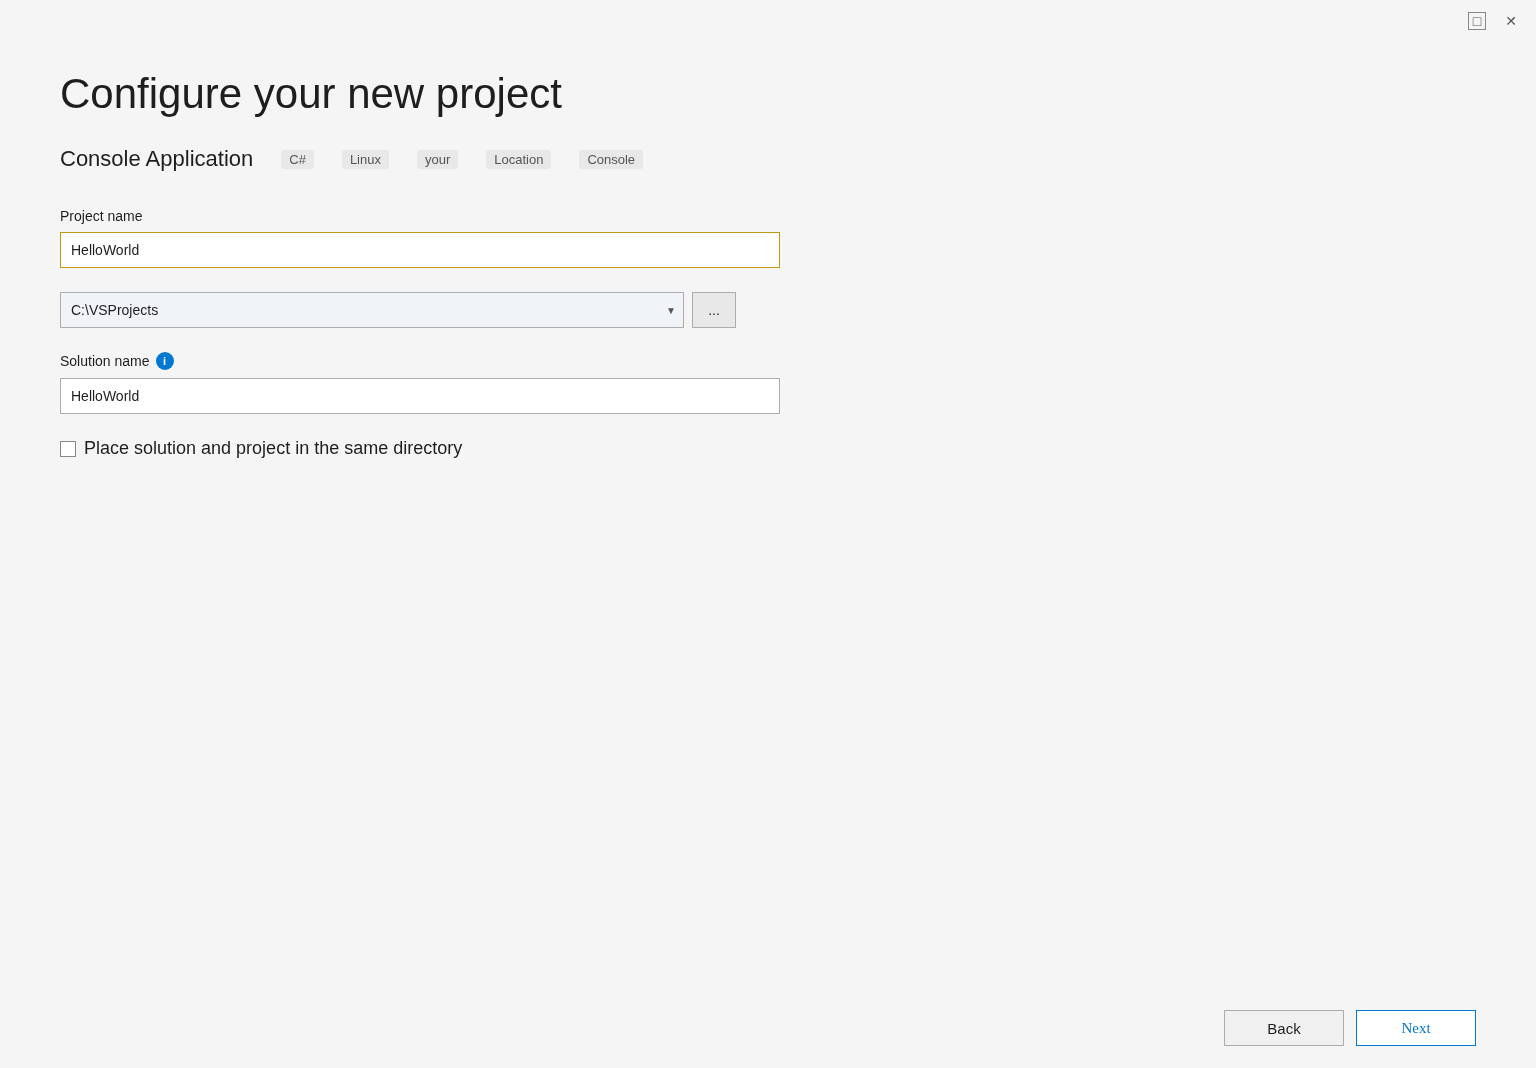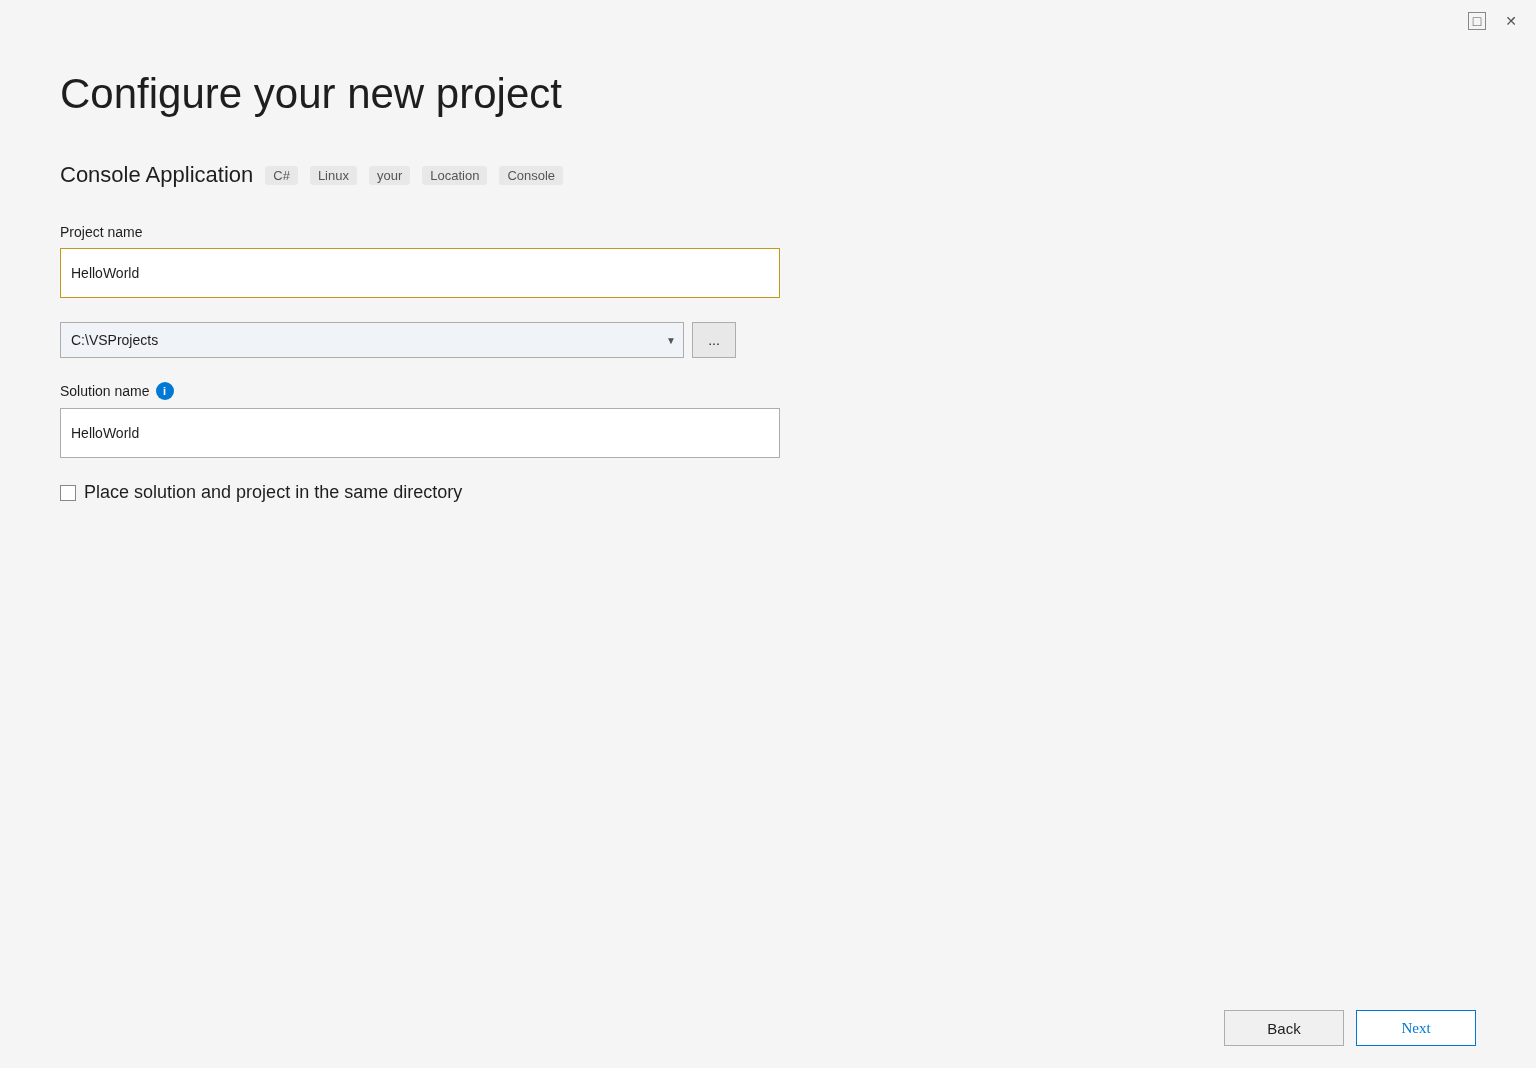--- a/index.html
+++ b/index.html
@@ -51,27 +51,27 @@
       left: 60px;
       right: 60px;
       bottom: 0;
     }
 
     .page-title {
       font-size: 42px;
       font-weight: 300;
       color: #1e1e1e;
       margin-top: 30px;
-      margin-bottom: 44px;
+      margin-bottom: 28px;
     }
 
     .subtitle-row {
       display: flex;
       align-items: center;
-      gap: 12px;
+      gap: 28px;
       margin-bottom: 36px;
     }
 
     .subtitle-name {
       font-size: 22px;
       font-weight: 400;
       color: #1e1e1e;
     }
 
     .tag {
@@ -106,21 +106,21 @@
       display: inline-flex;
       align-items: center;
       justify-content: center;
       cursor: pointer;
       flex-shrink: 0;
     }
 
     .text-input {
       width: 720px;
       height: 36px;
-      padding: 24px 10px;
+      padding: 10px 10px;
       font-size: 14px;
       font-family: 'Segoe UI', sans-serif;
       color: #1e1e1e;
       background: white;
       border: 1.5px solid #c19a14;
       outline: none;
     }
 
     .text-input.normal-border {
       border: 1.5px solid #adadad;

